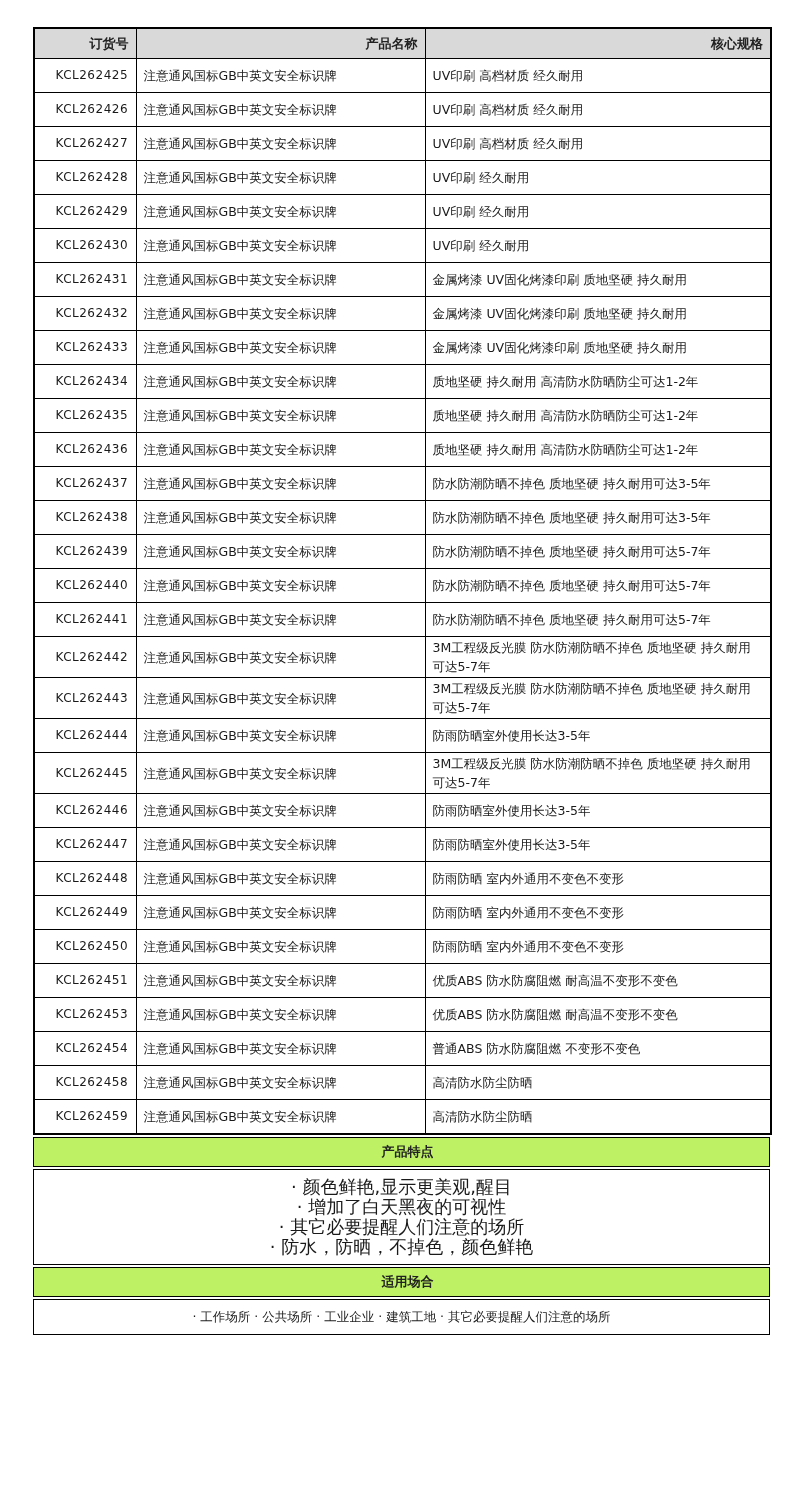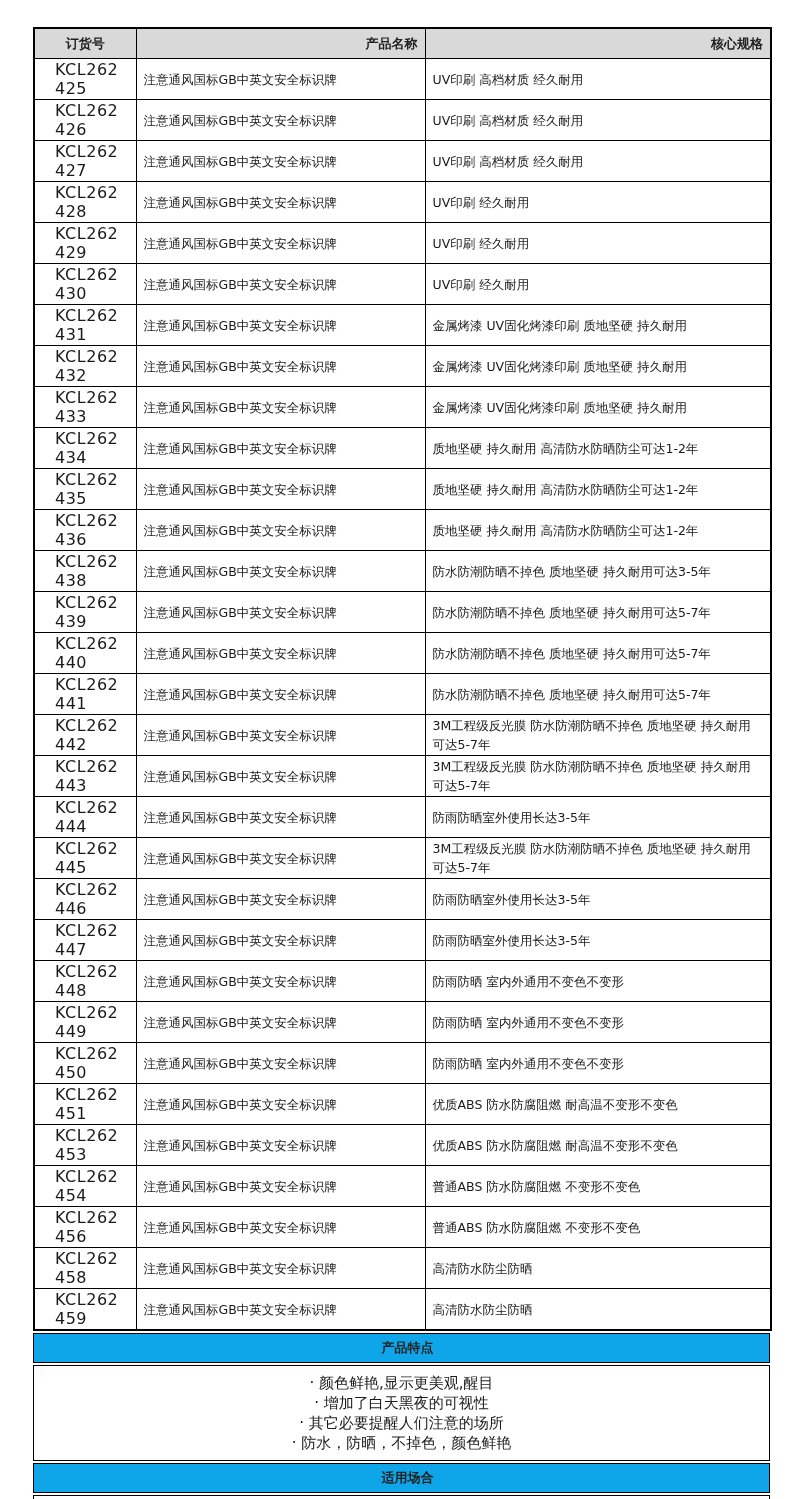--- a/index.html
+++ b/index.html
@@ -27,54 +27,54 @@
   table.product-table th {
     background: #d9d9d9;
     border: 1px solid #000;
     font-size: 13px;
     font-weight: bold;
     height: 29px;
     padding: 0 7px;
     text-align: right;
     color: #222;
   }
-  table.product-table th.c1 { text-align: center; }
+  table.product-table th.c1 { text-align: right; }
   table.product-table td {
     border: 1px solid #000;
     font-size: 12.5px;
     line-height: 19px;
     height: 31px;
     padding: 1px 7px;
     vertical-align: middle;
     word-break: break-word;
   }
   table.product-table td.c1 {
-    text-align: left;
+    text-align: center;
     letter-spacing: 0.5px;
-    font-size: 16px;
+    font-size: 12px;
     padding-left: 20px;
   }
   .section-bar {
     margin-top: 2px;
-    background: #0ea5e9;
+    background: #bef264;
     border: 1px solid #000;
     height: 28px;
     display: flex;
     align-items: center;
     justify-content: center;
     font-size: 13px;
     font-weight: bold;
     color: #222;
     padding-left: 12px;
   }
   .section-box {
     margin-top: 2px;
     border: 1px solid #000;
     text-align: center;
-    font-size: 15px;
+    font-size: 18px;
     line-height: 20px;
     padding: 7px 10px;
   }
   .scenes-box {
     margin-top: 2px;
     border: 1px solid #000;
     text-align: center;
     font-size: 12.5px;
     line-height: 18px;
     padding: 8px 10px;
@@ -154,20 +154,25 @@
           <td class="c1">KCL262435</td>
           <td class="c2">注意通风国标GB中英文安全标识牌</td>
           <td class="c3">质地坚硬 持久耐用 高清防水防晒防尘可达1-2年</td>
         </tr>
         <tr>
           <td class="c1">KCL262436</td>
           <td class="c2">注意通风国标GB中英文安全标识牌</td>
           <td class="c3">质地坚硬 持久耐用 高清防水防晒防尘可达1-2年</td>
         </tr>
         <tr>
+          <td class="c1">KCL262437</td>
+          <td class="c2">注意通风国标GB中英文安全标识牌</td>
+          <td class="c3">防水防潮防晒不掉色 质地坚硬 持久耐用可达3-5年</td>
+        </tr>
+        <tr>
           <td class="c1">KCL262438</td>
           <td class="c2">注意通风国标GB中英文安全标识牌</td>
           <td class="c3">防水防潮防晒不掉色 质地坚硬 持久耐用可达3-5年</td>
         </tr>
         <tr>
           <td class="c1">KCL262439</td>
           <td class="c2">注意通风国标GB中英文安全标识牌</td>
           <td class="c3">防水防潮防晒不掉色 质地坚硬 持久耐用可达5-7年</td>
         </tr>
         <tr>
@@ -230,25 +235,20 @@
           <td class="c2">注意通风国标GB中英文安全标识牌</td>
           <td class="c3">优质ABS 防水防腐阻燃 耐高温不变形不变色</td>
         </tr>
         <tr>
           <td class="c1">KCL262453</td>
           <td class="c2">注意通风国标GB中英文安全标识牌</td>
           <td class="c3">优质ABS 防水防腐阻燃 耐高温不变形不变色</td>
         </tr>
         <tr>
           <td class="c1">KCL262454</td>
-          <td class="c2">注意通风国标GB中英文安全标识牌</td>
-          <td class="c3">普通ABS 防水防腐阻燃 不变形不变色</td>
-        </tr>
-        <tr>
-          <td class="c1">KCL262456</td>
           <td class="c2">注意通风国标GB中英文安全标识牌</td>
           <td class="c3">普通ABS 防水防腐阻燃 不变形不变色</td>
         </tr>
         <tr>
           <td class="c1">KCL262458</td>
           <td class="c2">注意通风国标GB中英文安全标识牌</td>
           <td class="c3">高清防水防尘防晒</td>
         </tr>
         <tr>
           <td class="c1">KCL262459</td>

